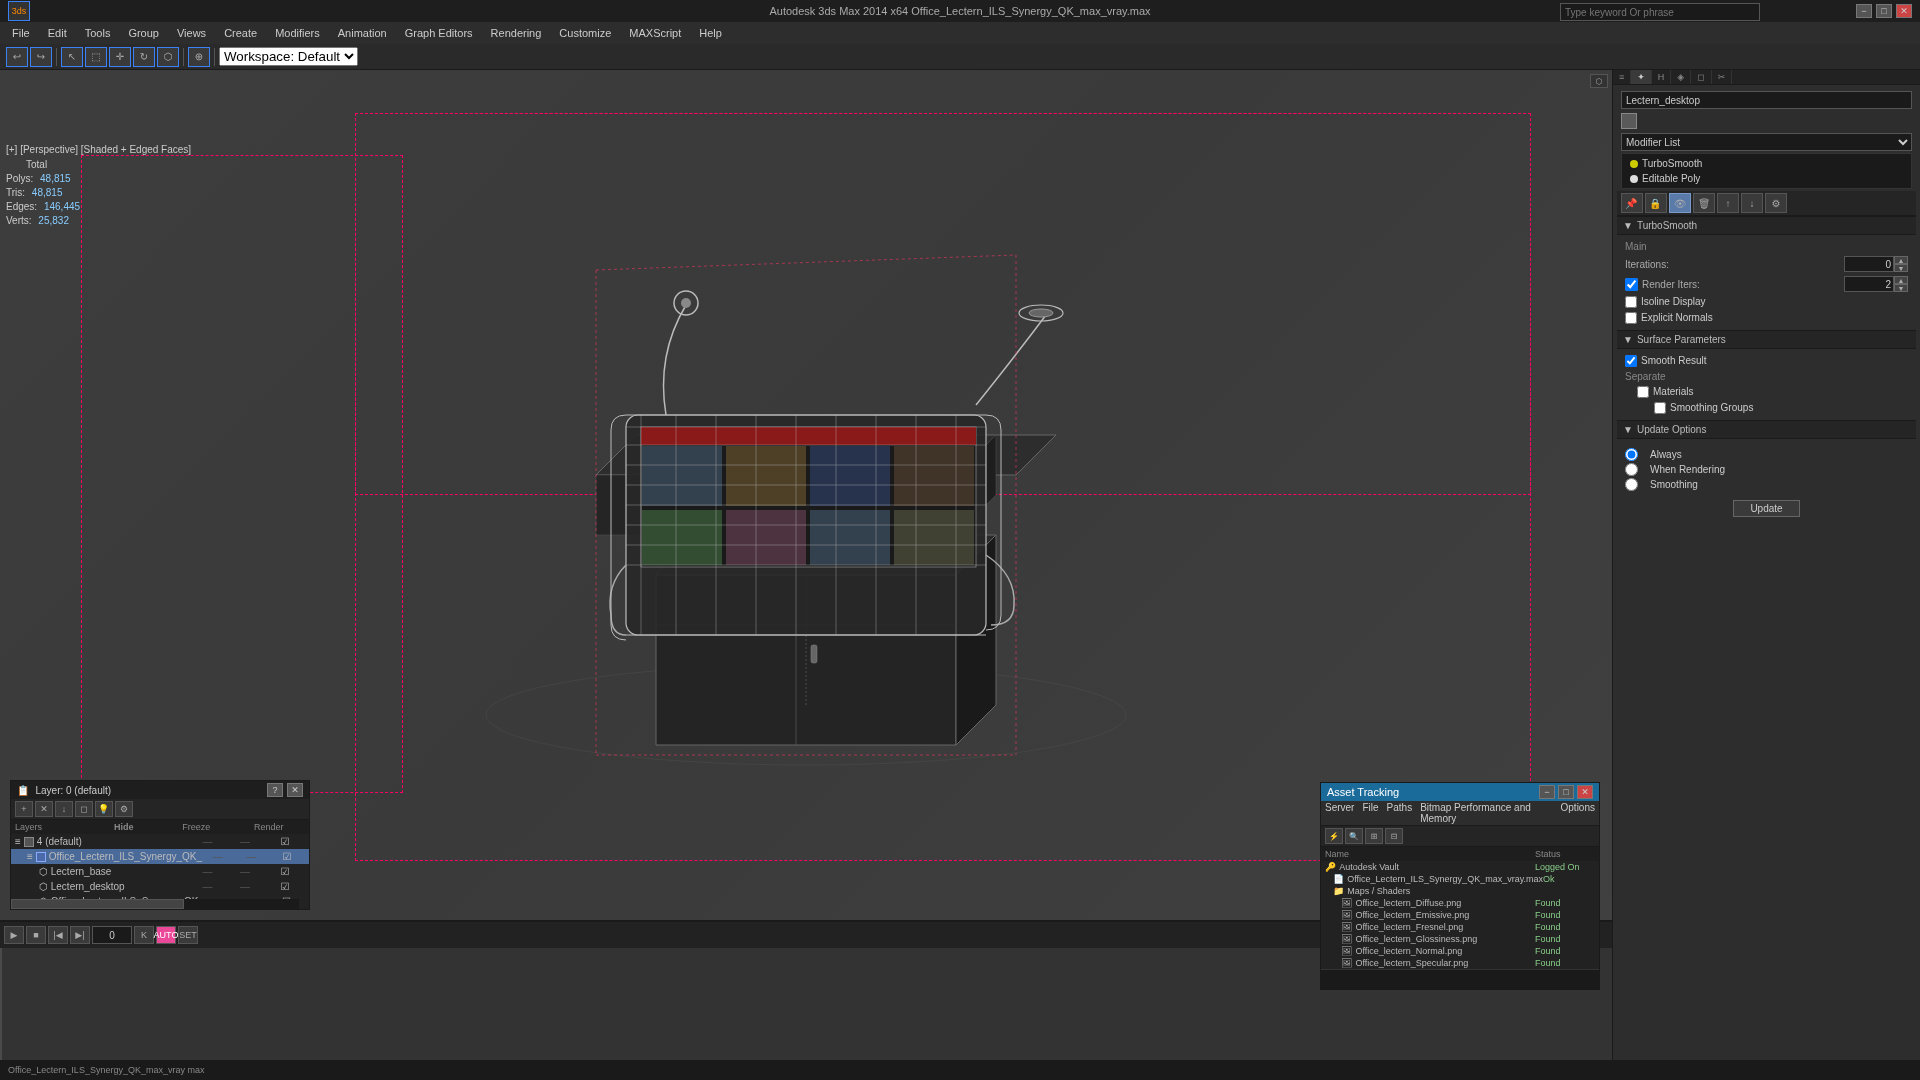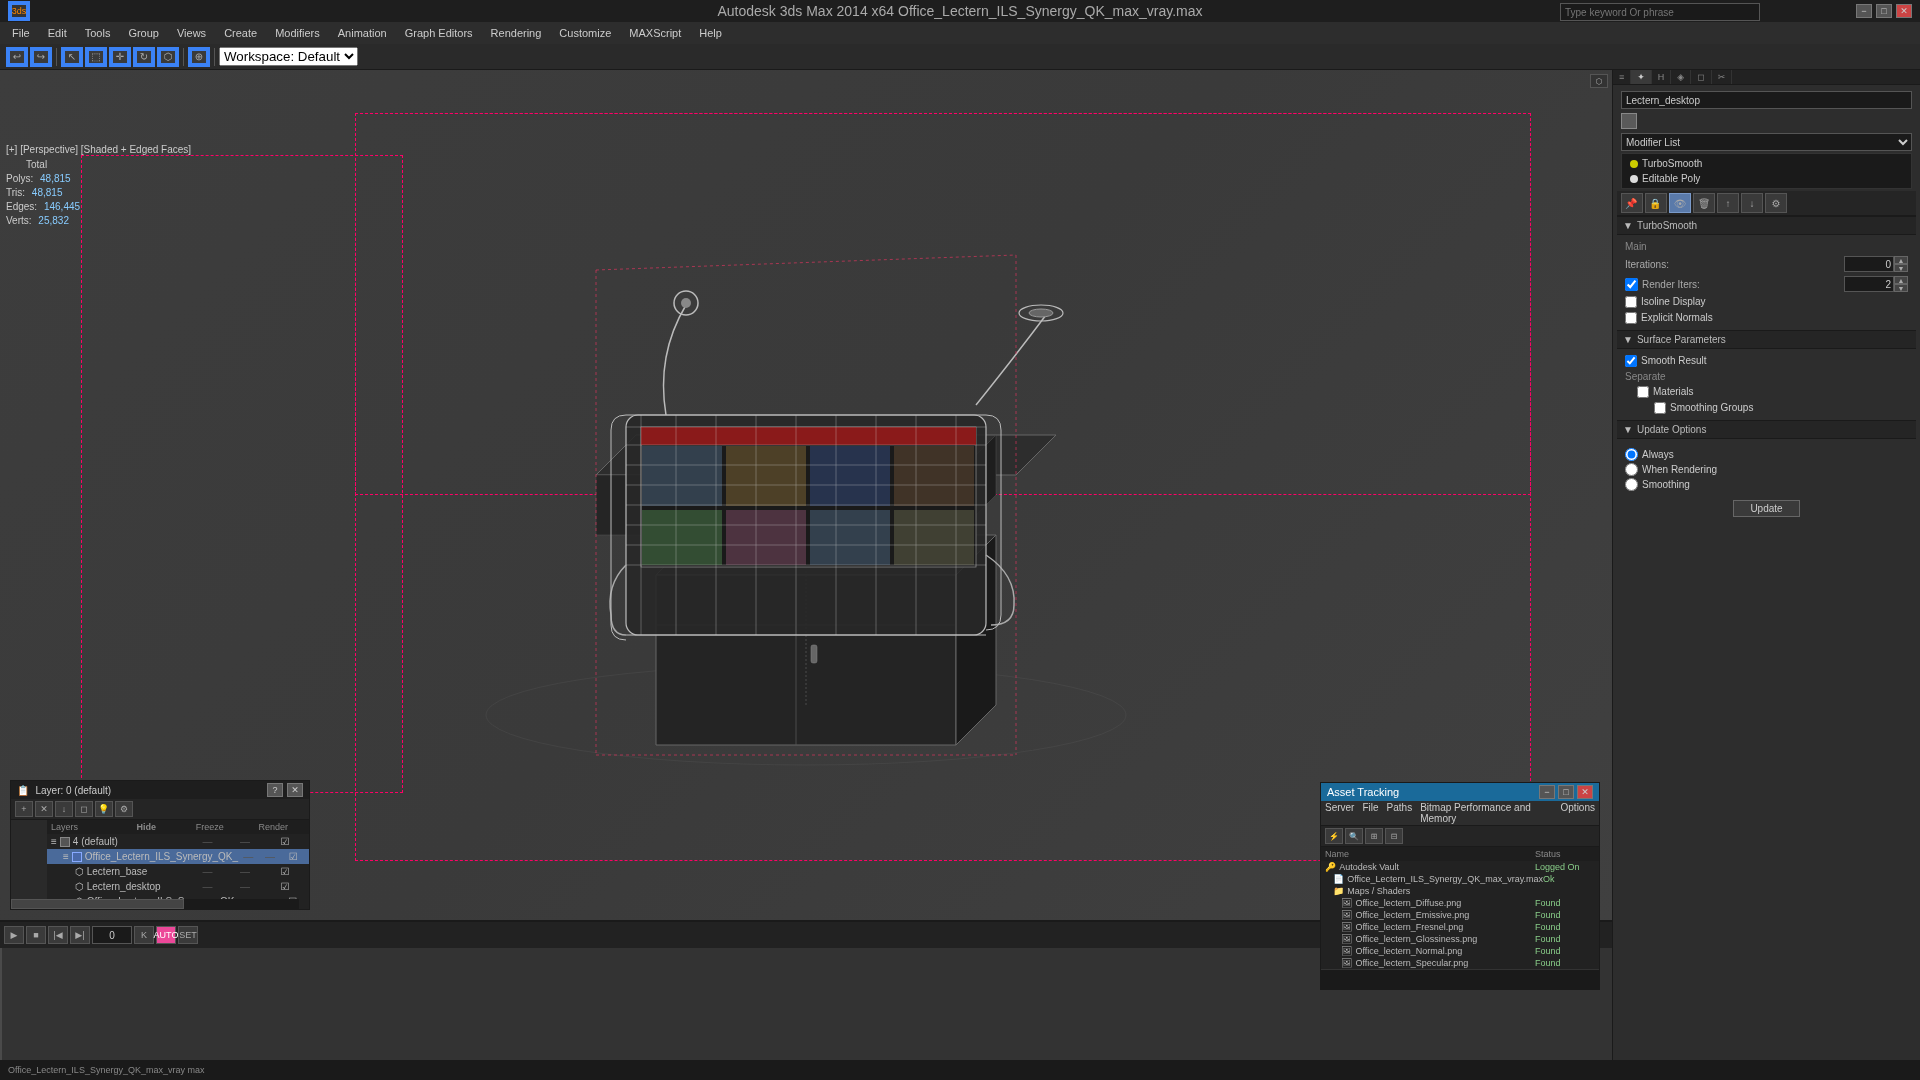--- a/index.html
+++ b/index.html
@@ -31,21 +31,21 @@
     #title-bar .left-controls {
       display: flex;
       align-items: center;
       gap: 4px;
     }
     #title-bar .title-text {
       position: absolute;
       left: 50%;
       transform: translateX(-50%);
       color: #aaa;
-      font-size: 14px;
+      font-size: 11px;
     }
     #title-bar .right-controls {
       display: flex;
       align-items: center;
       gap: 4px;
     }
     .win-btn {
       width: 16px;
       height: 14px;
       background: #555;
@@ -112,21 +112,21 @@
       display: flex;
       align-items: center;
       padding: 0 6px;
       gap: 2px;
       border-bottom: 1px solid #1a1a1a;
     }
     .toolbar-btn {
       width: 22px;
       height: 20px;
       background: #3a3a3a;
-      border: 4px solid #3b82f6;
+      border: 1px solid #3b82f6;
       display: flex;
       align-items: center;
       justify-content: center;
       cursor: pointer;
       color: #aaa;
       font-size: 10px;
     }
     .toolbar-separator {
       width: 1px;
       height: 18px;
@@ -326,21 +326,21 @@
       gap: 4px;
       padding: 2px 0;
       font-size: 10px;
     }
     .checkbox-row input { width: 12px; height: 12px; cursor: pointer; }
 
     .radio-group { padding: 4px 0; }
     .radio-row {
       display: flex;
       align-items: center;
-      gap: 4px;
+      gap: 12px;
       padding: 1px 0;
       font-size: 10px;
     }
     .radio-row input { cursor: pointer; }
 
     .update-btn {
       background: #3a3a3a;
       border: 1px solid #666;
       color: #ccc;
       font-size: 10px;
@@ -461,21 +461,20 @@
       border: 1px solid #555;
       color: #aaa;
       font-size: 9px;
       display: flex;
       align-items: center;
       justify-content: center;
       cursor: pointer;
     }
     #layer-list {
       background: #222;
-      margin-left: 36px;
     }
     .layer-header-row {
       display: flex;
       background: #1e1e1e;
       font-size: 9px;
       color: #888;
       padding: 2px 4px;
     }
     .layer-header-row span { flex: 1; }
     .layer-header-row .col-hide { width: 35px; text-align: center; font-weight: bold; }

